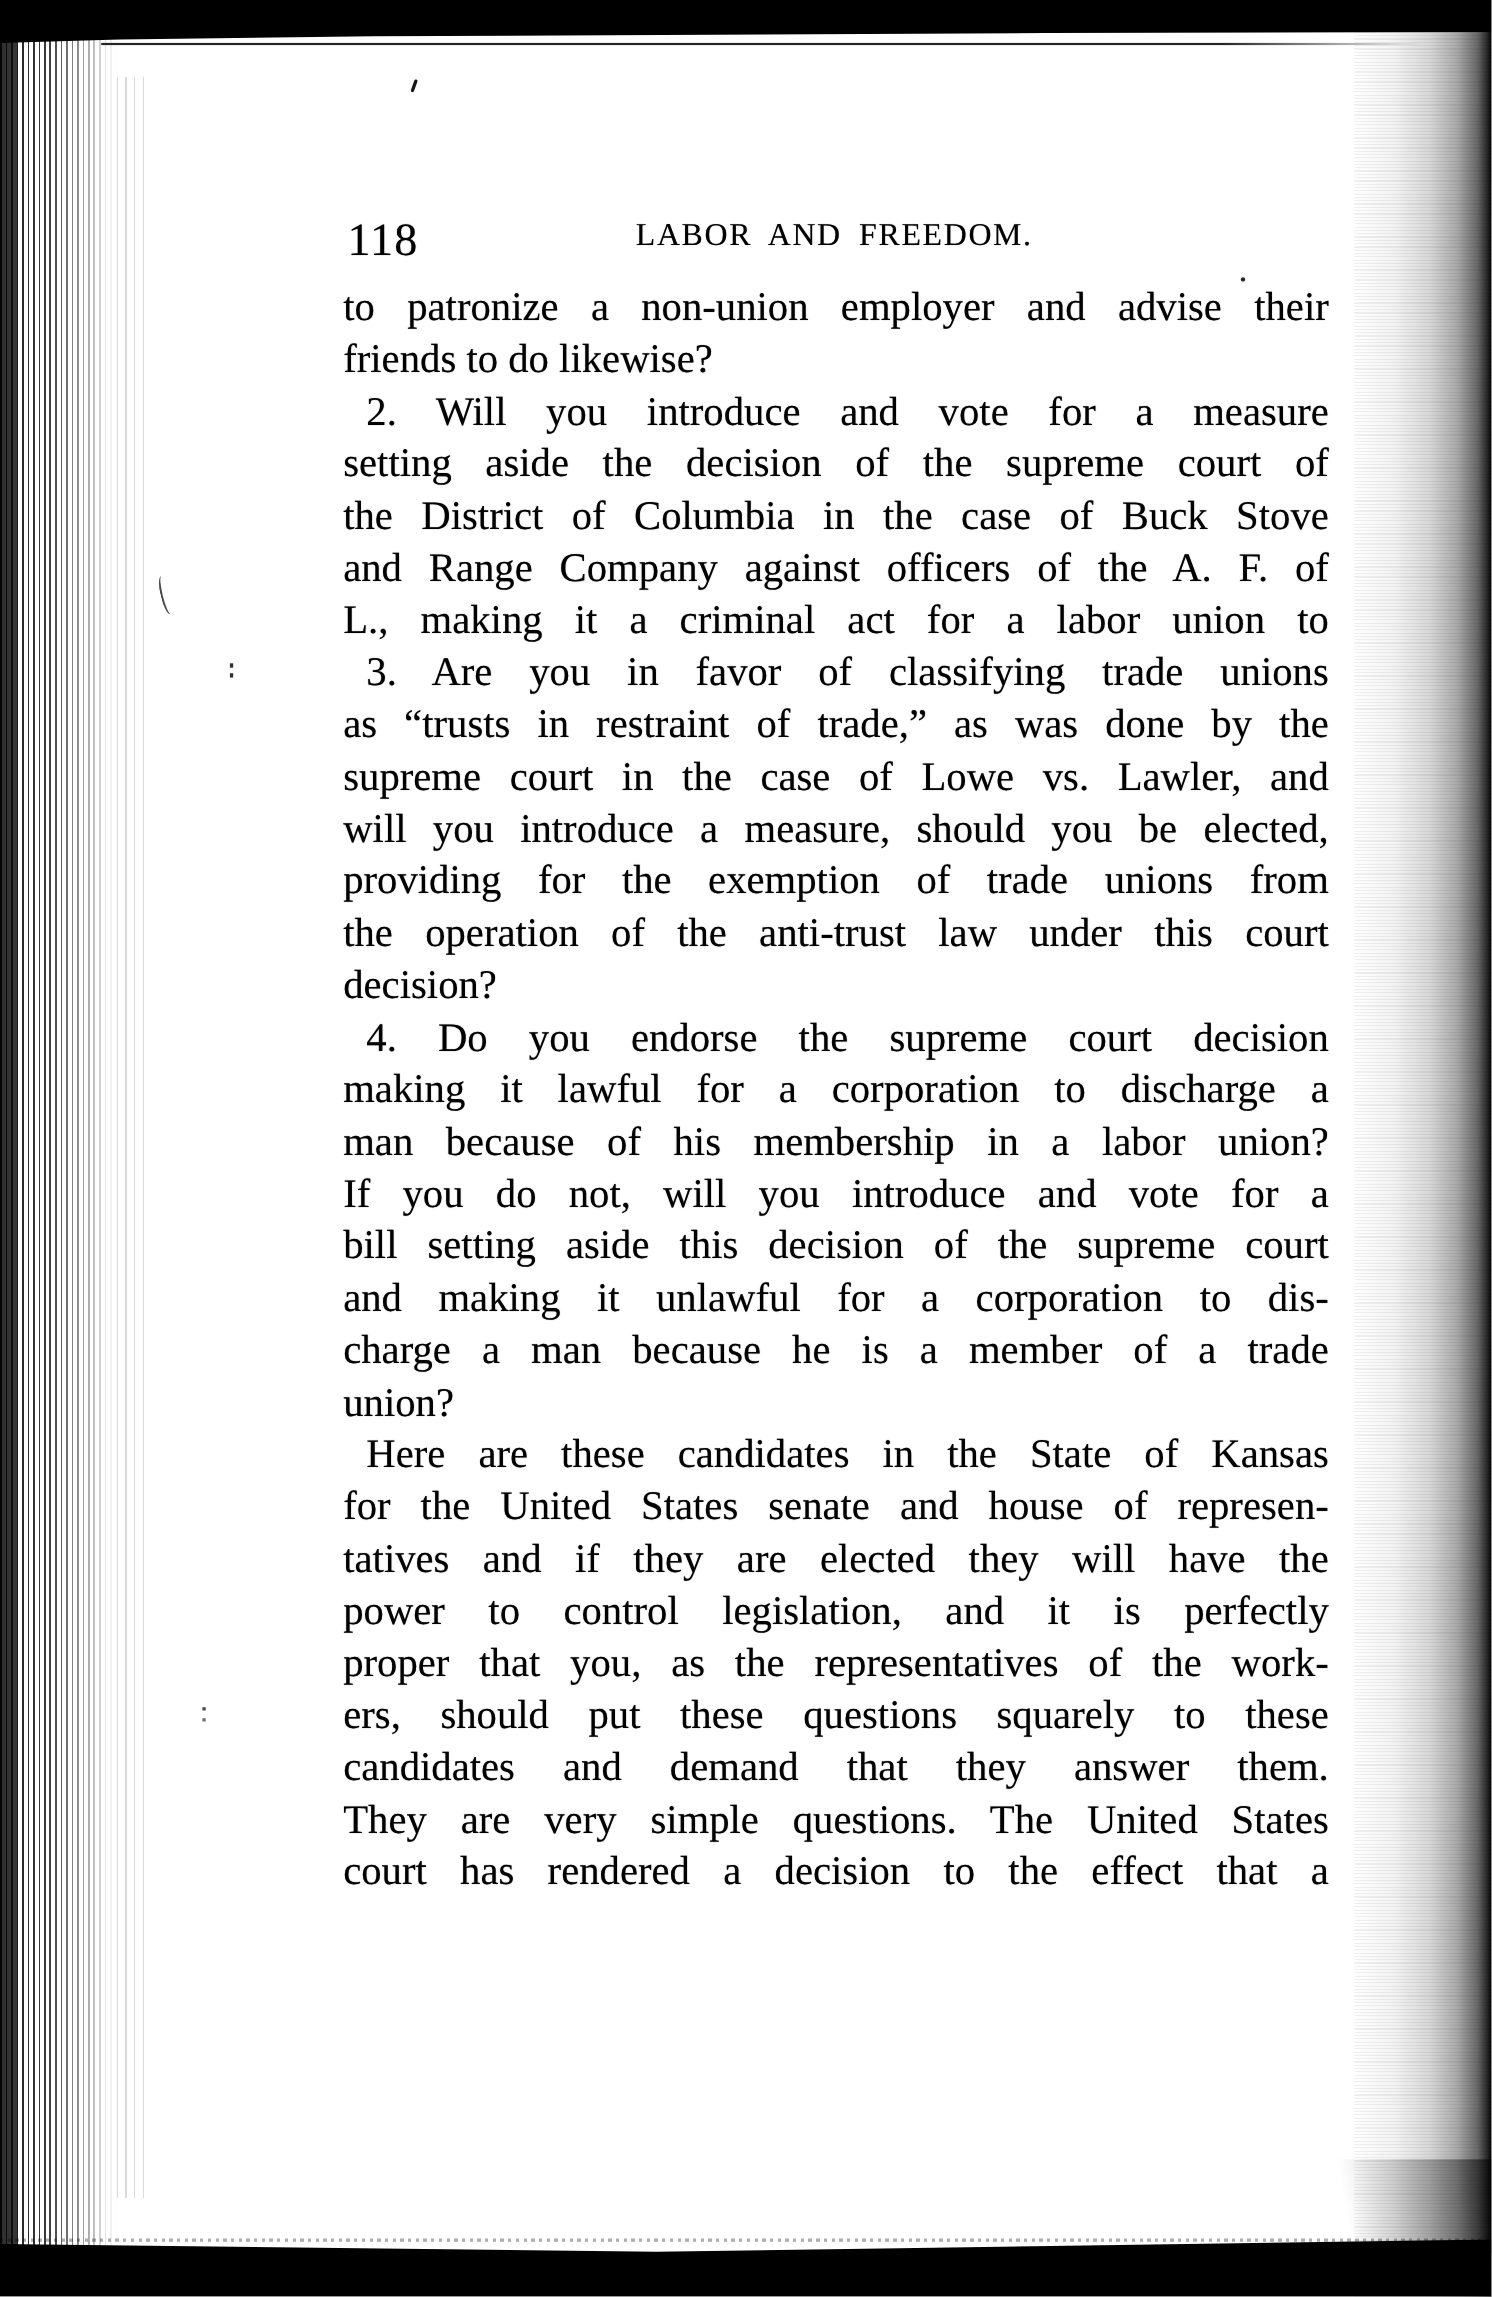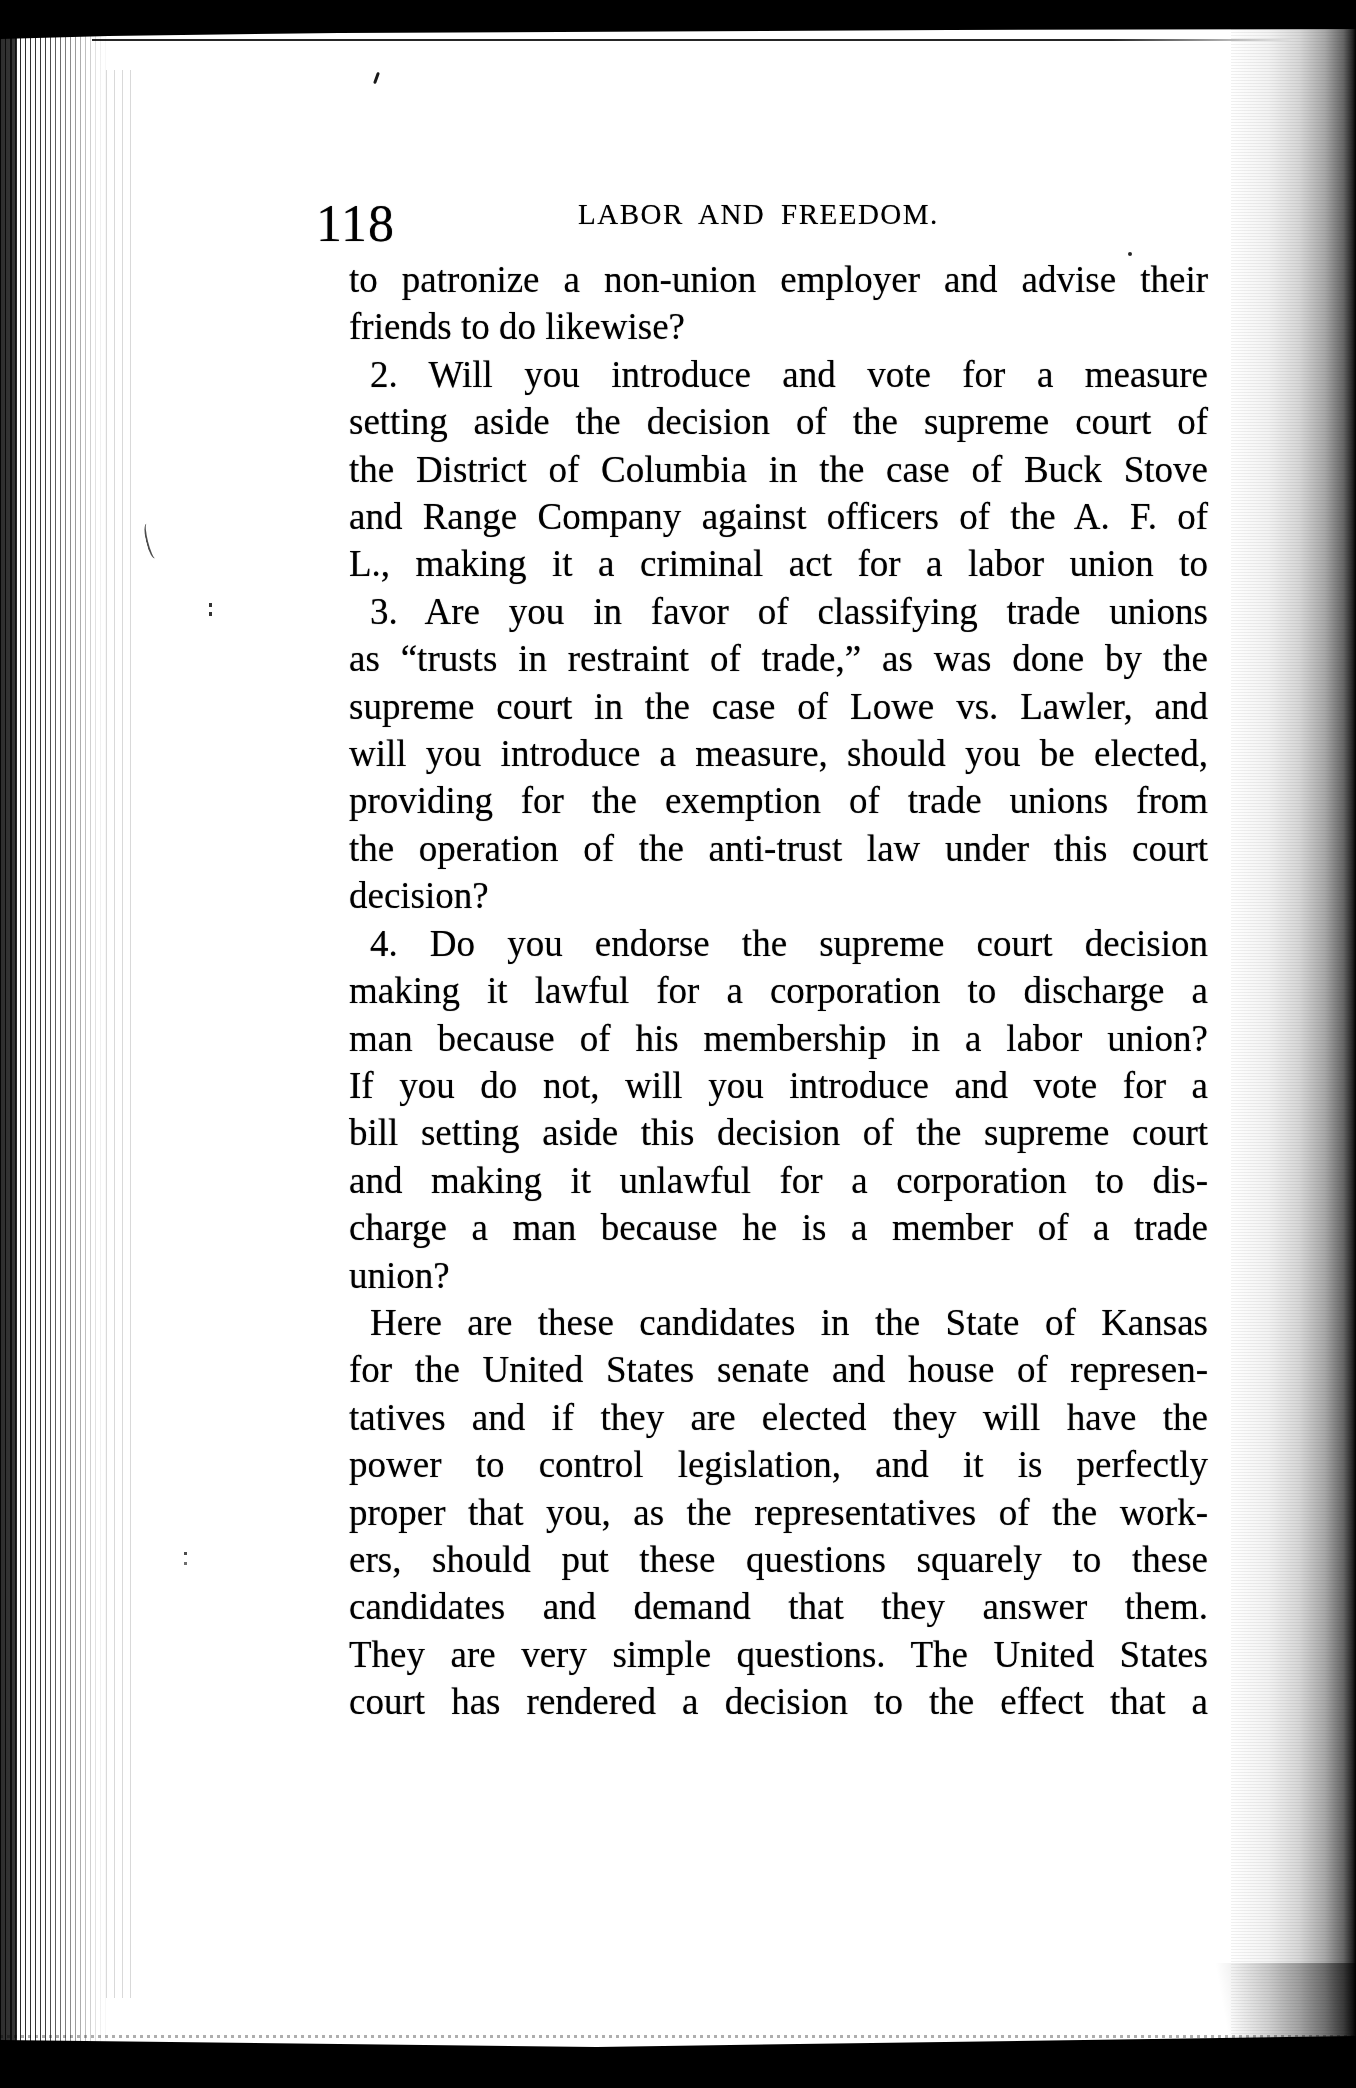--- a/index.html
+++ b/index.html
@@ -53,33 +53,33 @@
   .corner-smudge{
     position:absolute;right:0;bottom:40px;width:220px;height:85px;
     background:linear-gradient(80deg,rgba(0,0,0,0) 40%,rgba(0,0,0,.35) 85%,rgba(0,0,0,.55) 100%);
   }
   .bottom-band{
     position:absolute;bottom:0;left:0;width:100%;height:56px;background:#000;
     clip-path:polygon(0 8px,44% 15px,100% 4px,100% 100%,0 100%);
   }
   
   .folio{
-    position:absolute;left:316px;top:198px;font-size:52px;line-height:1;
+    position:absolute;left:316px;top:198px;font-size:42px;line-height:1;
     letter-spacing:1px;text-shadow:0 0 1px rgba(0,0,0,.6);
   }
   .running-title{
     position:absolute;left:578px;top:200px;font-size:29px;line-height:1;
     letter-spacing:1.5px;word-spacing:7px;text-shadow:0 0 .8px rgba(0,0,0,.55);
   }
   .body-text{
     position:absolute;left:312px;top:256px;width:896px;
     font-size:37px;line-height:47.4px;
     text-shadow:0 0 1px rgba(0,0,0,.55);
   }
-  .ln{text-align:justify;text-align-last:justify;word-spacing:-2px;white-space:normal;margin-left:37px;}
+  .ln{text-align:justify;text-align-last:justify;word-spacing:-2px;white-space:normal;}
   .ln.pend{text-align-last:left;word-spacing:0;}
   .ln.ind{text-indent:21px;}
   
   .spk{position:absolute;background:#000;}
   .spk-slash{left:375px;top:72px;width:3px;height:12px;transform:rotate(20deg);border-radius:2px;opacity:.9;}
   .spk-colon{left:209px;top:603px;width:3px;height:4px;box-shadow:0 9px 0 #000;opacity:.8;}
   .spk-dot{left:1128px;top:252px;width:4px;height:4px;border-radius:50%;opacity:.85;}
   .spk-arc{left:146px;top:523px;width:8px;height:36px;background:transparent;
     border-left:2px solid #000;border-radius:50% 0 0 50%;transform:rotate(-14deg);opacity:.7;}
   .spk-dot2{left:184px;top:1552px;width:3px;height:3px;box-shadow:0 10px 0 rgba(0,0,0,.8);opacity:.7;}

